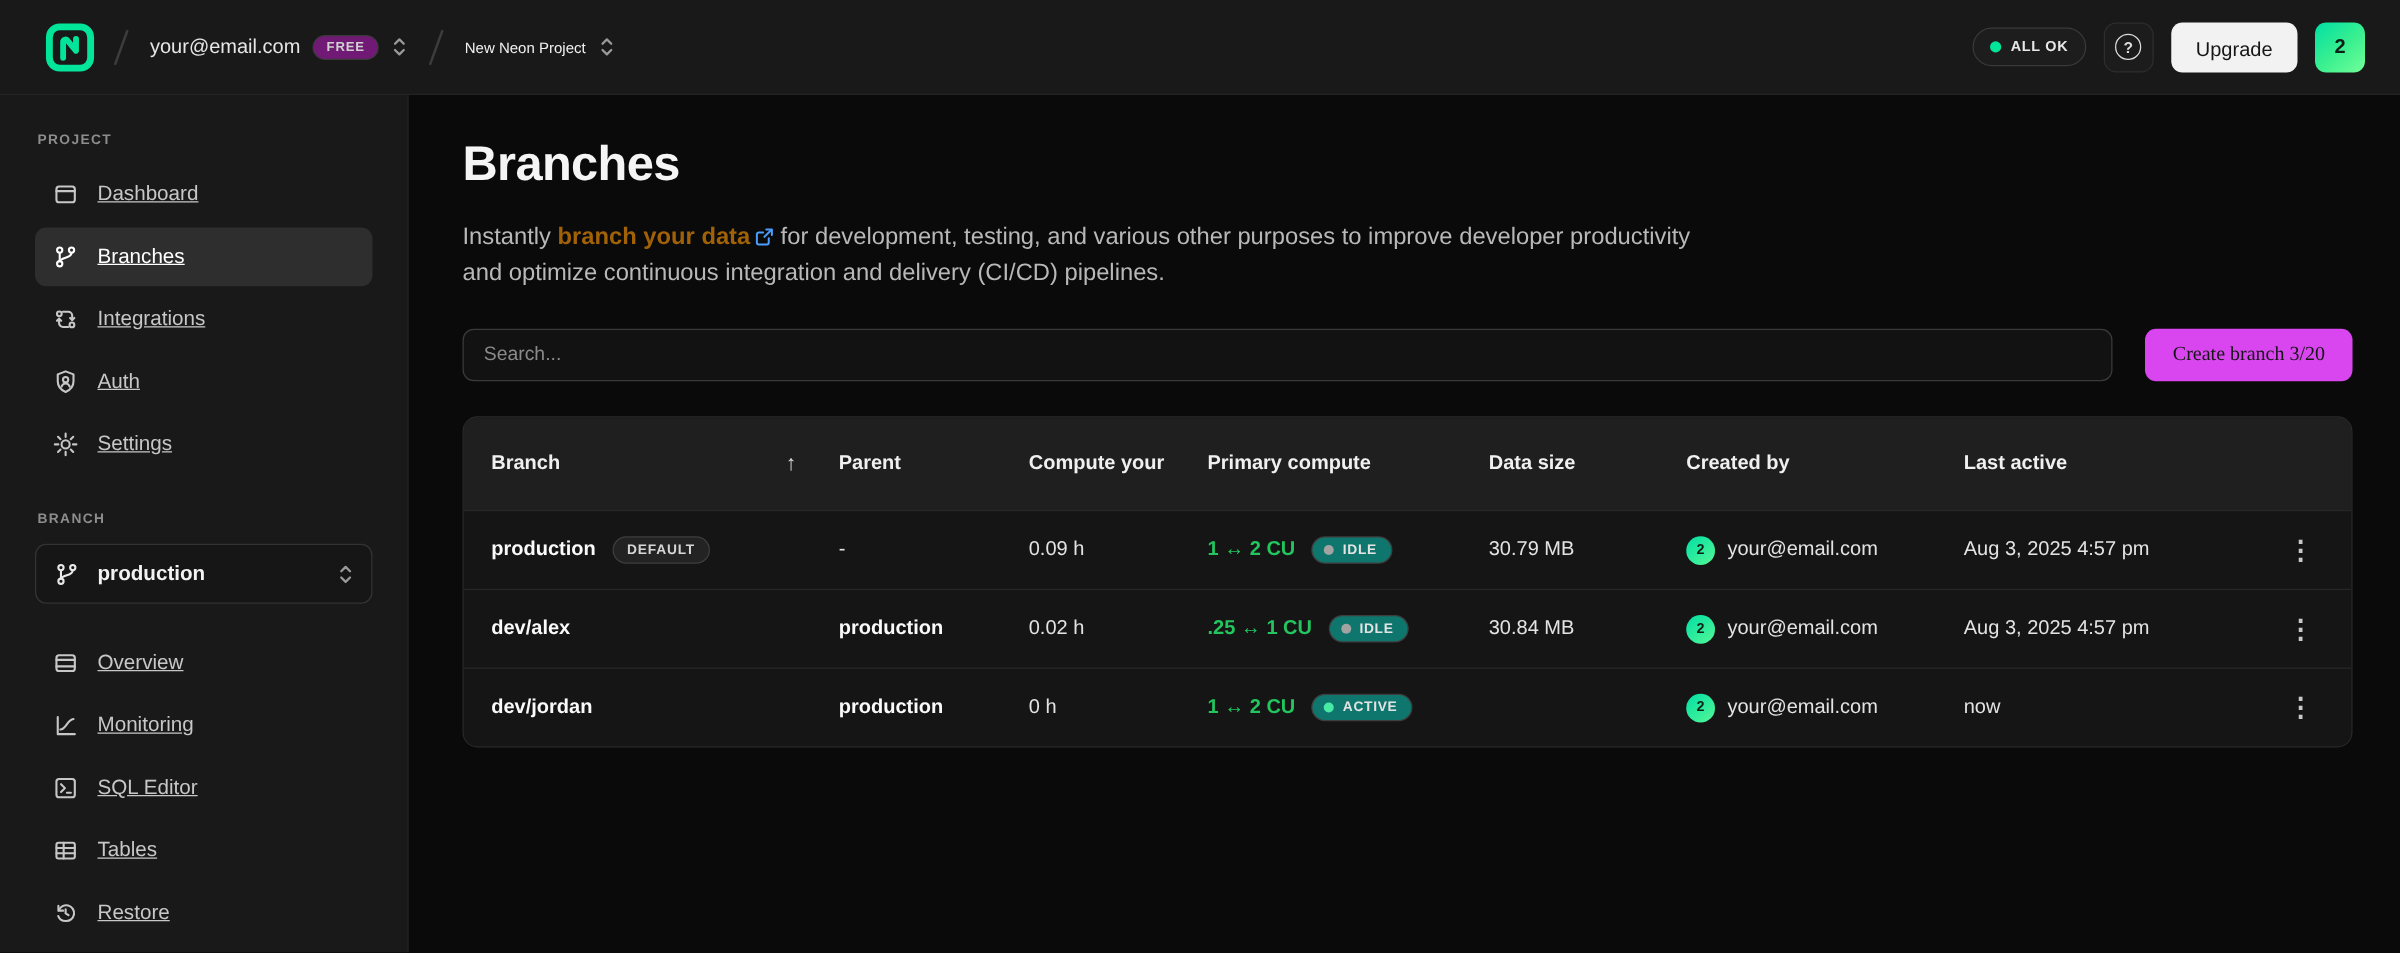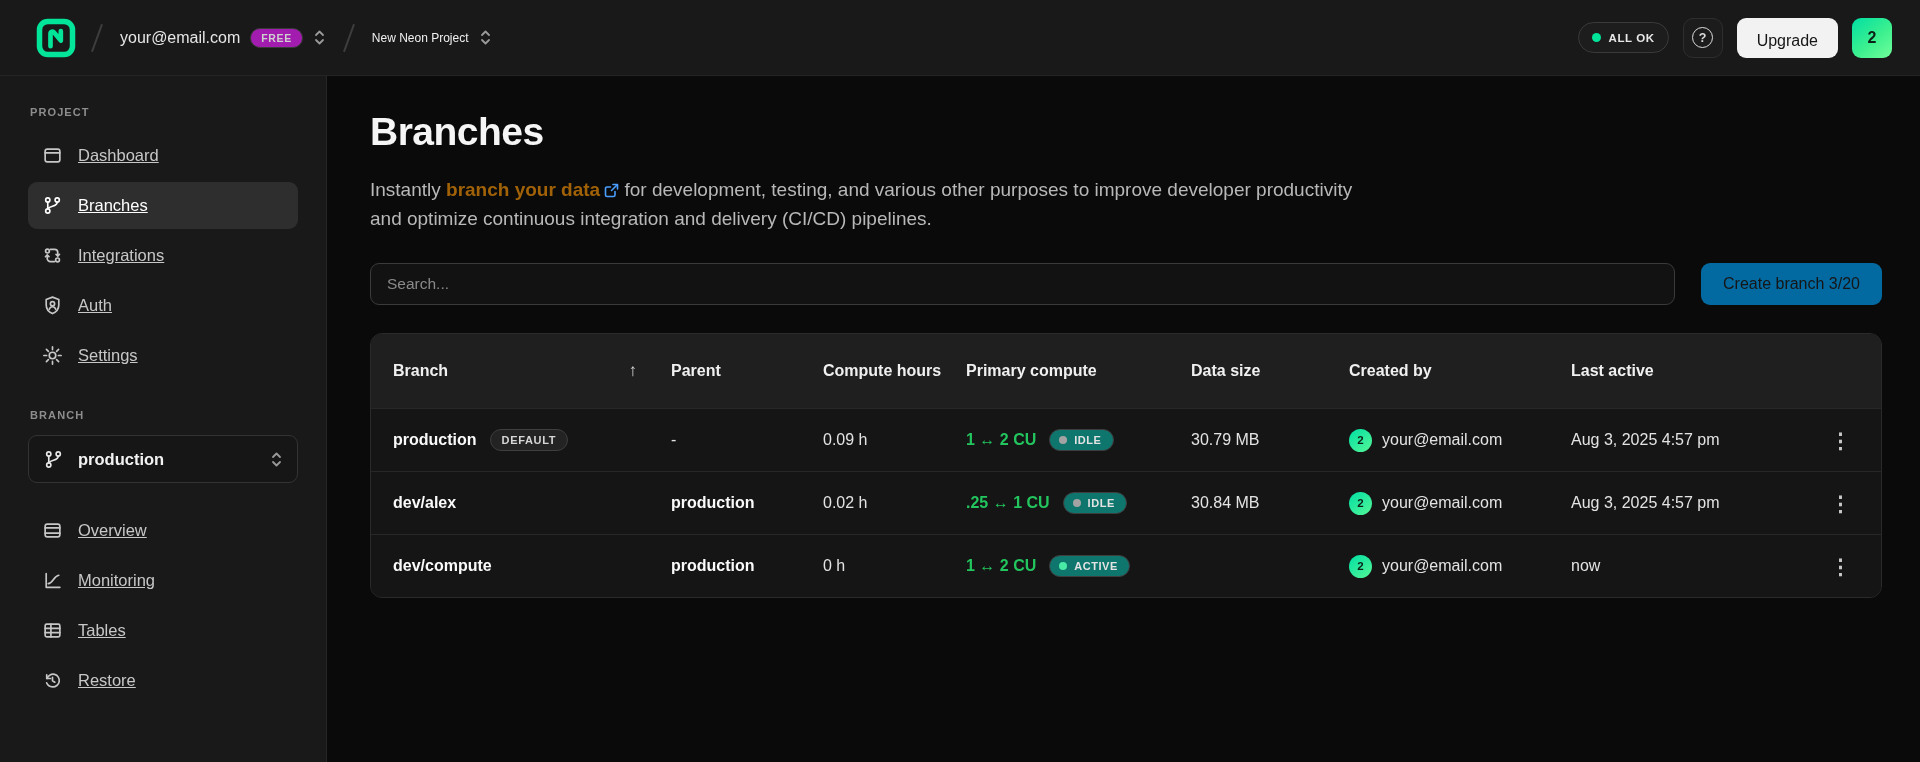--- a/index.html
+++ b/index.html
@@ -20,21 +20,21 @@
     display:flex; align-items:center; justify-content:space-between;
     padding:0 28px 0 34px;
   }
   .topbar-left { display:flex; align-items:center; gap:18px; }
   .logo-btn { width:44px; height:44px; display:flex; align-items:center; justify-content:center; cursor:pointer; }
   .crumb-slash { width:2px; height:30px; background:#3d3d3d; transform:rotate(20deg); border-radius:2px; }
   .org-selector, .project-selector { display:flex; align-items:center; gap:10px; cursor:pointer; padding:6px 4px; border-radius:8px; }
   .org-email { font-size:16px; color:#e6e6e6; }
   .plan-pill {
     font-size:10.5px; font-weight:700; letter-spacing:.06em; color:#cfcfcf;
-    border:1px solid #3a3a3a; background:#a21caf; border-radius:999px; padding:3px 10px;
+    border:1px solid #3a3a3a; background:#701a75; border-radius:999px; padding:3px 10px;
   }
   .project-name { font-size:12px; font-weight:500; color:#f0f0f0; }
   .updown { color:#9a9a9a; }
   .topbar-right { display:flex; align-items:center; gap:14px; }
   .status-pill {
     display:flex; align-items:center; gap:8px; height:31px; padding:0 13px;
     border:1px solid #3a3a3a; border-radius:999px; background:#1d1d1d;
   }
   .status-pill .dot { width:9px; height:9px; border-radius:50%; background:#00e599; }
   .status-pill .txt { font-size:11.5px; font-weight:700; letter-spacing:.05em; color:#e8e8e8; }
@@ -90,22 +90,22 @@
   .page-desc a { color:#a16207; font-weight:700; text-decoration:none; white-space:nowrap; }
   .ext-icon { display:inline-block; vertical-align:-2px; margin-left:4px; }
 
   .action-row { margin-top:30px; display:flex; gap:26px; }
   .search-input {
     flex:1; height:42px; background:#121212; border:1px solid #3a3a3a; border-radius:9px;
     padding:0 16px; color:#e6e6e6; font-size:15.5px; font-family:inherit; outline:none;
   }
   .search-input::placeholder { color:#8a8a8a; }
   .create-btn {
-    height:42px; padding:0 22px; border:none; border-radius:9px; background:#0369a1;
-    color:#161616; font-size:16px; font-weight:500; font-family:Liberation Sans, sans-serif; cursor:pointer; white-space:nowrap;
+    height:42px; padding:0 22px; border:none; border-radius:9px; background:#d946ef;
+    color:#161616; font-size:16px; font-weight:500; font-family:Liberation Serif, serif; cursor:pointer; white-space:nowrap;
   }
 
   
   .branch-table { margin-top:28px; border:1px solid #2a2a2a; border-radius:12px; overflow:hidden; background:#151515; }
   .tgrid {
     display:grid;
     grid-template-columns:278px 152px 143px 225px 158px 222px 1fr 40px;
     align-items:center; padding:0 22px;
   }
   .thead { background:#1f1f1f; min-height:74px; }
@@ -287,20 +287,30 @@
         <span class="nav-icon">
           <svg width="21" height="21" viewBox="0 0 20 20" fill="none" stroke="currentColor" stroke-width="1.6" stroke-linecap="round" stroke-linejoin="round">
             <path d="M4 3.5v13h13"></path>
               <path d="M6 13c4.5-.4 5-7.2 10-8"></path>
           </svg>
         </span>
         <span>Monitoring</span>
       </div>
       <div class="nav-item">
         <span class="nav-icon">
+          <svg width="21" height="21" viewBox="0 0 20 20" fill="none" stroke="currentColor" stroke-width="1.6" stroke-linecap="round" stroke-linejoin="round">
+            <rect x="3" y="3" width="14" height="14" rx="2"></rect>
+              <path d="M6.5 7l3 3-3 3"></path>
+              <path d="M11 13.5h3"></path>
+          </svg>
+        </span>
+        <span>SQL Editor</span>
+      </div>
+      <div class="nav-item">
+        <span class="nav-icon">
           <svg width="21" height="21" viewBox="0 0 20 20" fill="none" stroke="currentColor" stroke-width="1.6" stroke-linecap="round">
             <rect x="3" y="4" width="14" height="12" rx="1.5"></rect>
               <path d="M8.5 4v12M3 8h14M3 12h14"></path>
           </svg>
         </span>
         <span>Tables</span>
       </div>
       <div class="nav-item">
         <span class="nav-icon">
           <svg width="21" height="21" viewBox="0 0 20 20" fill="none" stroke="currentColor" stroke-width="1.6" stroke-linecap="round" stroke-linejoin="round">
@@ -331,21 +341,21 @@
       <button class="create-btn">Create branch 3/20</button>
     </div>
 
     <section class="branch-table">
       <div class="tgrid thead">
         <div class="th th-branch">
           <span>Branch</span>
           <span class="sort-arrow">↑</span>
         </div>
         <div class="th">Parent</div>
-        <div class="th">Compute hours</div>
+        <div class="th">Compute your</div>
         <div class="th">Primary compute</div>
         <div class="th">Data size</div>
         <div class="th">Created by</div>
         <div class="th">Last active</div>
         <div class="th"></div>
       </div>
 
       <div class="tgrid trow">
         <div class="cell">
           <span class="branch-name">production</span>
@@ -386,21 +396,21 @@
         <div class="cell">
           <span class="avatar">2</span>
           <span>your@email.com</span>
         </div>
         <div class="cell">Aug 3, 2025 4:57 pm</div>
         <button class="kebab-btn">⋮</button>
       </div>
 
       <div class="tgrid trow">
         <div class="cell">
-          <span class="branch-name">dev/compute</span>
+          <span class="branch-name">dev/jordan</span>
         </div>
         <div class="cell bold-cell">production</div>
         <div class="cell">0 h</div>
         <div class="cell">
           <span class="compute-range">1 ↔ 2 CU</span>
           <span class="state-pill active">
             <span class="sdot"></span>
             <span class="stxt">ACTIVE</span>
           </span>
         </div>

